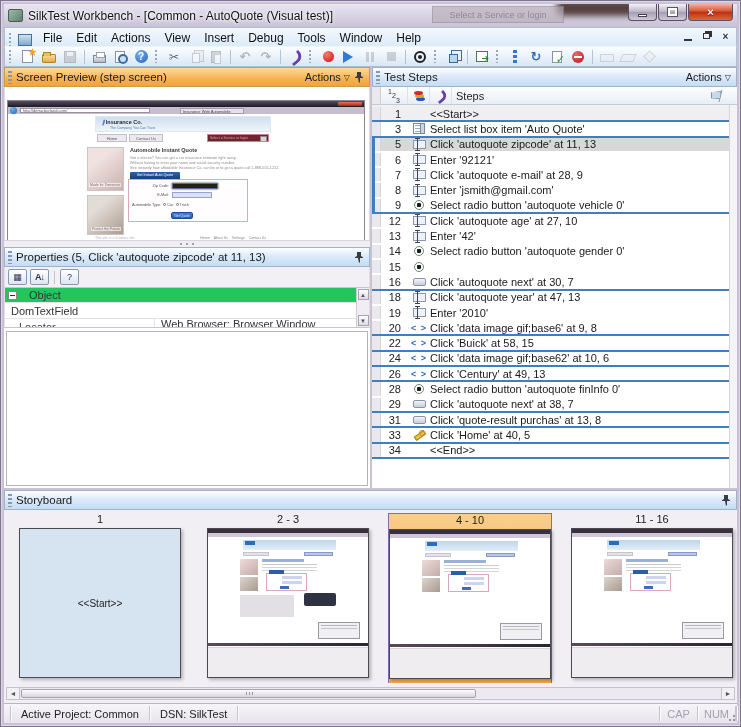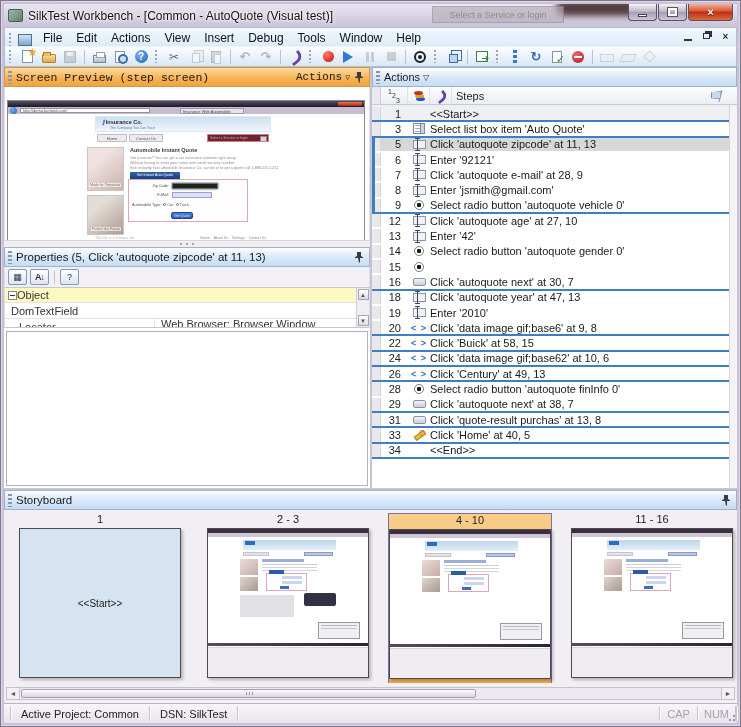--- a/index.html
+++ b/index.html
@@ -75,21 +75,21 @@
   .ti-shape-rectangle{height:8px;margin-top:3px;background:#e8edf4;border:1px solid #9aa6b8;}
   .ti-shape-parallelogram{height:8px;margin-top:3px;background:#e8edf4;border:1px solid #9aa6b8;transform:skewX(-22deg);}
   .ti-shape-diamond{width:9px;height:9px;margin:2px auto;background:#e8edf4;border:1px solid #9aa6b8;transform:rotate(45deg);}
 
   
   .main{height:421px;display:flex;background:#c9c2d5;}
   .leftcol{width:366px;display:flex;flex-direction:column;background:#fff;margin-right:2px;}
   .rightcol{flex:1;display:flex;flex-direction:column;background:#fff;}
 
   .panel-hdr{height:20px;flex:none;display:flex;align-items:center;gap:4px;padding:0 5px 0 3px;font-size:11.5px;color:#1a1a1a;background:linear-gradient(#fdfeff,#dcebfa 45%,#c5dcf2);border:1px solid #9db3cc;}
-  .panel-hdr.orange{background:linear-gradient(#fcd9a0,#f6b152 60%,#f0a43e);border-color:#cf9a45;font-family:Liberation Mono, monospace;}
+  .panel-hdr.orange{background:linear-gradient(#fcd9a0,#f6b152 60%,#f0a43e);border-color:#cf9a45;}
   .hdr-grip{width:4px;height:13px;background:repeating-linear-gradient(#8a96a8 0 2px,transparent 2px 4px);background-size:2px 100%;background-repeat:repeat-x;flex:none;}
   .hdr-title{flex:1;white-space:nowrap;overflow:hidden;}
   .actions{font-size:11px;display:flex;align-items:center;gap:3px;}
   .dtri{font-size:8px;color:#333;}
   .pin{width:10px;height:12px;flex:none;}
 
   
   .preview{flex:1;position:relative;background:#fff;overflow:hidden;border-left:1px solid #e0dde6;border-right:1px solid #e0dde6;}
   .browser{position:absolute;left:2px;top:13px;width:358px;height:250px;border:1px solid #8a8494;background:#fff;font-family:"Liberation Sans",sans-serif;}
   .b-top{position:absolute;left:0;top:0;right:0;height:6px;background:linear-gradient(#564e60,#1d1824);}
@@ -128,21 +128,21 @@
   .splitter{height:7px;flex:none;background:#f0eef2;display:flex;align-items:center;justify-content:center;border-top:1px solid #d8d5de;}
   .splitter i{width:2px;height:2px;background:#8a8794;border-radius:50%;margin:0 2px;display:block;}
 
   
   .ptools{height:20px;flex:none;display:flex;align-items:center;gap:3px;padding:0 3px;background:#f2f0f4;border-left:1px solid #e0dde6;border-right:1px solid #e0dde6;}
   .pbtn{width:19px;height:16px;border:1px solid #8299b5;background:linear-gradient(#ffffff,#dde5ef);display:flex;align-items:center;justify-content:center;font-size:9px;color:#335;border-radius:2px;}
   .pbtn.az{letter-spacing:-1px;font-weight:bold;}
   .psep{width:1px;height:13px;background:#c5c2cc;margin:0 2px;}
   .pgrid{height:41px;flex:none;position:relative;border:1px solid #c8c5cf;border-left:1px solid #e0dde6;border-right:1px solid #e0dde6;overflow:hidden;background:#fff;font-size:11px;}
   .prow{display:flex;height:16px;align-items:center;border-bottom:1px solid #e4e2e8;}
-  .prow.cat{height:15px;background:#fef9c3;color:#333;gap:0;padding-left:3px;}
+  .prow.cat{height:15px;background:#22c55e;color:#333;gap:12px;padding-left:3px;}
   .expander{width:9px;height:9px;border:1px solid #888;background:#fff;position:relative;flex:none;}
   .expander::after{content:"";position:absolute;left:1px;top:3px;width:5px;height:1px;background:#333;}
   .pname{width:150px;padding-left:14px;color:#444;border-right:1px solid #e4e2e8;align-self:stretch;display:flex;align-items:center;}
   .pval{flex:1;padding-left:6px;color:#333;}
   .prow.clip{height:9px;overflow:hidden;border-bottom:none;}
   .prow.clip .pname,.prow.clip .pval{align-items:flex-start;line-height:16px;}
   .pvscroll{position:absolute;right:0;top:0;bottom:0;width:13px;background:#f0eef4;border-left:1px solid #d0cdd6;display:flex;flex-direction:column;justify-content:space-between;align-items:center;padding:1px 0;}
   .parrow{width:11px;height:11px;background:linear-gradient(#fff,#dcd9e2);border:1px solid #a8a5b2;font-size:6px;line-height:10px;text-align:center;color:#555;}
   .pdesc{flex:1;margin:3px 2px 2px;border:1px solid #b5b2bc;background:#fff;}
 
@@ -497,20 +497,21 @@
           <span class="parrow">▼</span>
         </div>
       </div>
 
       <div class="pdesc"></div>
     </div>
 
     <div class="rightcol">
       <div class="panel-hdr">
         <span class="hdr-grip"></span>
+        <span class="hdr-title">Test Steps</span>
         <span class="actions">
             <span>Actions</span>
             <span class="dtri">▽</span>
           </span>
       </div>
       <div class="steps-colhdr">
         <span class="ch-gut"></span>
         <span class="ch-cell ch-num">
             <span class="ci-123">
               <i>2</i>

